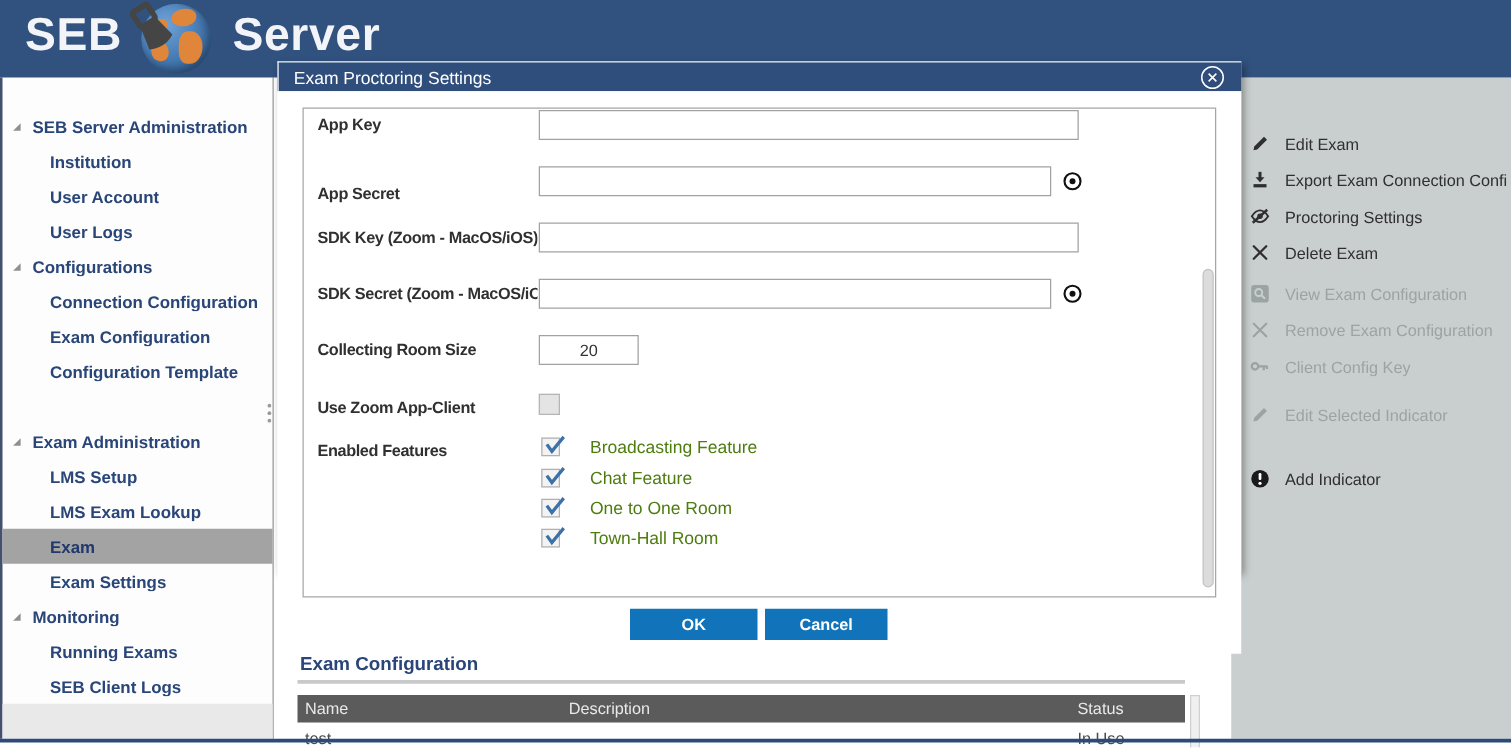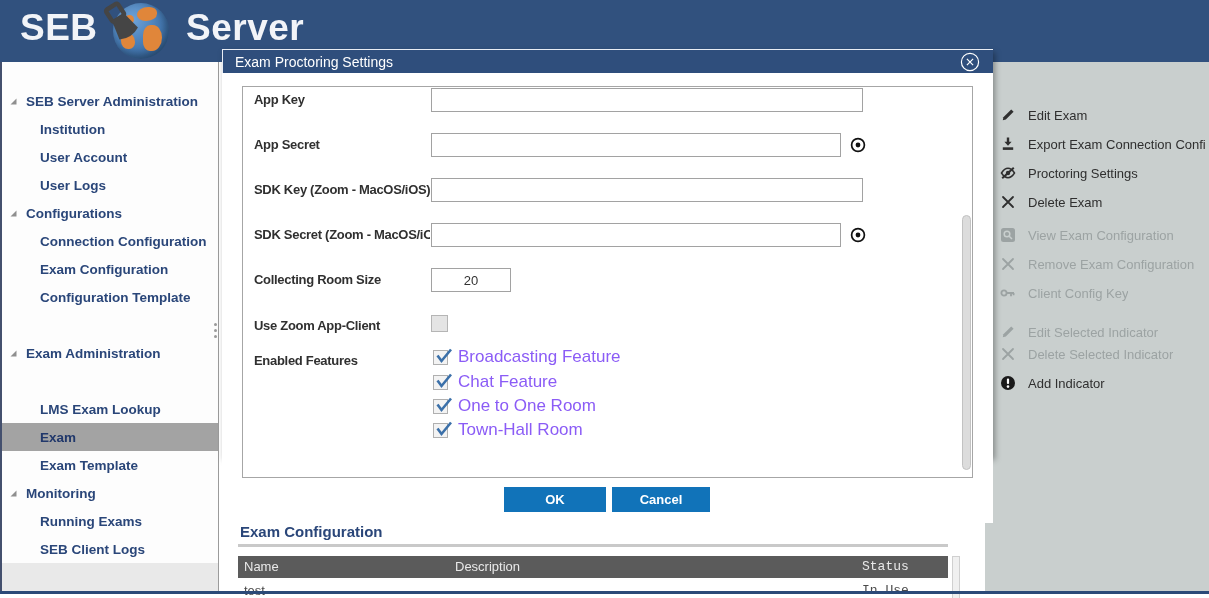--- a/index.html
+++ b/index.html
@@ -37,21 +37,21 @@
 
   
   .content { position:absolute; left:222px; top:62px; width:763px; height:529px; background:#fff; z-index:0; }
   .section-title { position:absolute; left:18px; top:461px; font-size:15px; font-weight:bold; color:#2a4679; }
   .divider { position:absolute; left:16px; top:482px; width:710px; height:3px; background:#c9c9c9; }
   .tbl-header { position:absolute; left:16px; top:494px; width:710px; height:22px; background:#5b5b5b;
                 color:#e9e9e9; font-size:13px; }
   .tbl-row { position:absolute; left:16px; top:518px; width:710px; height:20px; color:#4a4a4a; font-size:13px; }
   .c-name { position:absolute; left:6px; top:3px; }
   .c-desc { position:absolute; left:217px; top:3px; }
-  .c-status { position:absolute; left:624px; top:3px;font-family:Liberation Mono, monospace; }
+  .c-status { position:absolute; left:624px; top:3px; }
   .tbl-scroll { position:absolute; left:730px; top:494px; width:8px; height:95px; background:#f0f0f0; border:1px solid #d0d0d0; }
 
   
   .right-sidebar { position:absolute; left:985px; top:62px; width:224px; height:529px; background:#c9cfce; z-index:1; }
   .action-row { position:absolute; left:15px; height:20px; width:206px; display:flex; align-items:center;
                 font-size:13px; color:#2f2f2f; cursor:pointer; }
   .action-row.disabled { color:#9ca3a3; cursor:default; }
   .act-icon { width:16px; height:16px; flex:0 0 16px; margin-right:12px; }
   .act-label { white-space:nowrap; overflow:hidden; }
 
@@ -67,21 +67,21 @@
   .f-label { position:absolute; left:11px; width:176px; font-size:13px; font-weight:bold; color:#303030;
              letter-spacing:-0.3px; white-space:nowrap; overflow:hidden; }
   .f-input { position:absolute; left:188px; height:22px; border:1px solid #a2a2a2; background:#fff;
              font:13px "Liberation Sans", sans-serif; padding:0 6px; color:#333; box-sizing:content-box; }
   .w-long { width:418px; } .w-secret { width:396px; } .w-num { width:66px; text-align:center; }
   .eye-btn { position:absolute; left:606px; width:18px; height:18px; cursor:pointer; background:none; border:none; padding:0; }
   .cb { position:relative; width:15px; height:15px; background:#f3f3f3; border:1px solid #b0b0b0; display:inline-block; }
   .cb-check { position:absolute; left:1px; top:-4px; pointer-events:none; }
   .cb-disabled { position:absolute; left:188px; top:228px; width:17px; height:17px; background:#e4e4e4; border:1px solid #b5b5b5; }
   .feat-row { position:absolute; left:190px; height:20px; display:flex; align-items:center; cursor:pointer; }
-  .feat-label { margin-left:10px; font-size:17px; color:#8b5cf6; white-space:nowrap; }
+  .feat-label { margin-left:24px; font-size:14px; color:#4d7c0f; white-space:nowrap; }
   .dlg-scrollbar { position:absolute; left:740px; top:142px; width:9px; height:255px; background:#dcdcdc;
                    border:1px solid #c2c2c2; border-radius:5px; }
   .btn { position:absolute; top:414px; height:25px; background:#1173b9; color:#fff; border:none;
          font:bold 13px "Liberation Sans", sans-serif; cursor:pointer; }
   .btn-ok { left:282px; width:102px; }
   .btn-cancel { left:390px; width:98px; }
 
   .bottom-line { position:absolute; left:0; top:591px; width:1209px; height:3px; background:#2b4a78; z-index:15; }
 </style>
 </head>
@@ -136,28 +136,31 @@
       </div>
     <div class="nav-row lvl2" style="top:221px">
         <span class="nav-label">Configuration Template</span>
       </div>
     <div class="nav-row lvl1" style="top:277px">
         <svg class="tri" width="7" height="7">
           <path d="M6.5 0.5 L6.5 6.5 L0.5 6.5 Z" fill="#8f8f8f"></path>
         </svg>
         <span class="nav-label">Exam Administration</span>
       </div>
+    <div class="nav-row lvl2" style="top:305px">
+        <span class="nav-label">LMS Setup</span>
+      </div>
     <div class="nav-row lvl2" style="top:333px">
         <span class="nav-label">LMS Exam Lookup</span>
       </div>
     <div class="nav-row lvl2 selected" style="top:361px">
         <span class="nav-label">Exam</span>
       </div>
     <div class="nav-row lvl2" style="top:389px">
-        <span class="nav-label">Exam Template</span>
+        <span class="nav-label">Exam Settings</span>
       </div>
     <div class="nav-row lvl1" style="top:417px">
         <svg class="tri" width="7" height="7">
           <path d="M6.5 0.5 L6.5 6.5 L0.5 6.5 Z" fill="#8f8f8f"></path>
         </svg>
         <span class="nav-label">Monitoring</span>
       </div>
     <div class="nav-row lvl2" style="top:445px">
         <span class="nav-label">Running Exams</span>
       </div>
@@ -237,26 +240,20 @@
           <path d="M6.6 8 H14 M11 8 v3.2 M13.6 8 v2.2" stroke="currentColor" stroke-width="1.8" fill="none"></path>
         </svg>
       <span class="act-label">Client Config Key</span>
     </div>
     <div class="action-row disabled" style="top:260px">
       <svg class="act-icon" viewBox="0 0 16 16">
           <path d="M2.8 13.2 l0.6-3 7.8-7.8 2.4 2.4 -7.8 7.8 -3 0.6 z" fill="currentColor"></path>
         </svg>
       <span class="act-label">Edit Selected Indicator</span>
     </div>
-    <div class="action-row disabled" style="top:282px">
-      <svg class="act-icon" viewBox="0 0 16 16">
-          <path d="M3 3 L13 13 M13 3 L3 13" stroke="currentColor" stroke-width="1.8" stroke-linecap="round" fill="none"></path>
-        </svg>
-      <span class="act-label">Delete Selected Indicator</span>
-    </div>
     <div class="action-row" style="top:311px">
       <svg class="act-icon" viewBox="0 0 16 16">
           <circle cx="8" cy="8" r="7" fill="#1a1a1a"></circle>
           <rect x="6.9" y="3.4" width="2.2" height="5.6" rx="1" fill="#fff"></rect>
           <circle cx="8" cy="11.6" r="1.3" fill="#fff"></circle>
         </svg>
       <span class="act-label">Add Indicator</span>
     </div>
   </div>
 
@@ -267,21 +264,21 @@
           <circle cx="10" cy="10" r="8.6" stroke="#fff" stroke-width="1.2" fill="none"></circle>
           <path d="M6.9 6.9 L13.1 13.1 M13.1 6.9 L6.9 13.1" stroke="#fff" stroke-width="1.2"></path>
         </svg>
     </div>
     <div class="modal-body">
       <div class="panel">
 
         <span class="f-label" style="top:5px">App Key</span>
         <input class="f-input w-long" style="top: 1px;" type="text">
 
-        <span class="f-label" style="top:50px">App Secret</span>
+        <span class="f-label" style="top:60px">App Secret</span>
         <input class="f-input w-secret" style="top: 46px;" type="password">
         <button class="eye-btn" style="top:49px">
           <svg width="18" height="18" viewBox="0 0 18 18">
               <circle cx="9" cy="9" r="6.4" stroke="#111" stroke-width="1.7" fill="none"></circle>
               <circle cx="9" cy="9" r="2.4" fill="#111"></circle>
             </svg>
         </button>
 
         <span class="f-label" style="top:95px">SDK Key (Zoom - MacOS/iOS)</span>
         <input class="f-input w-long" style="top: 91px;" type="text">

